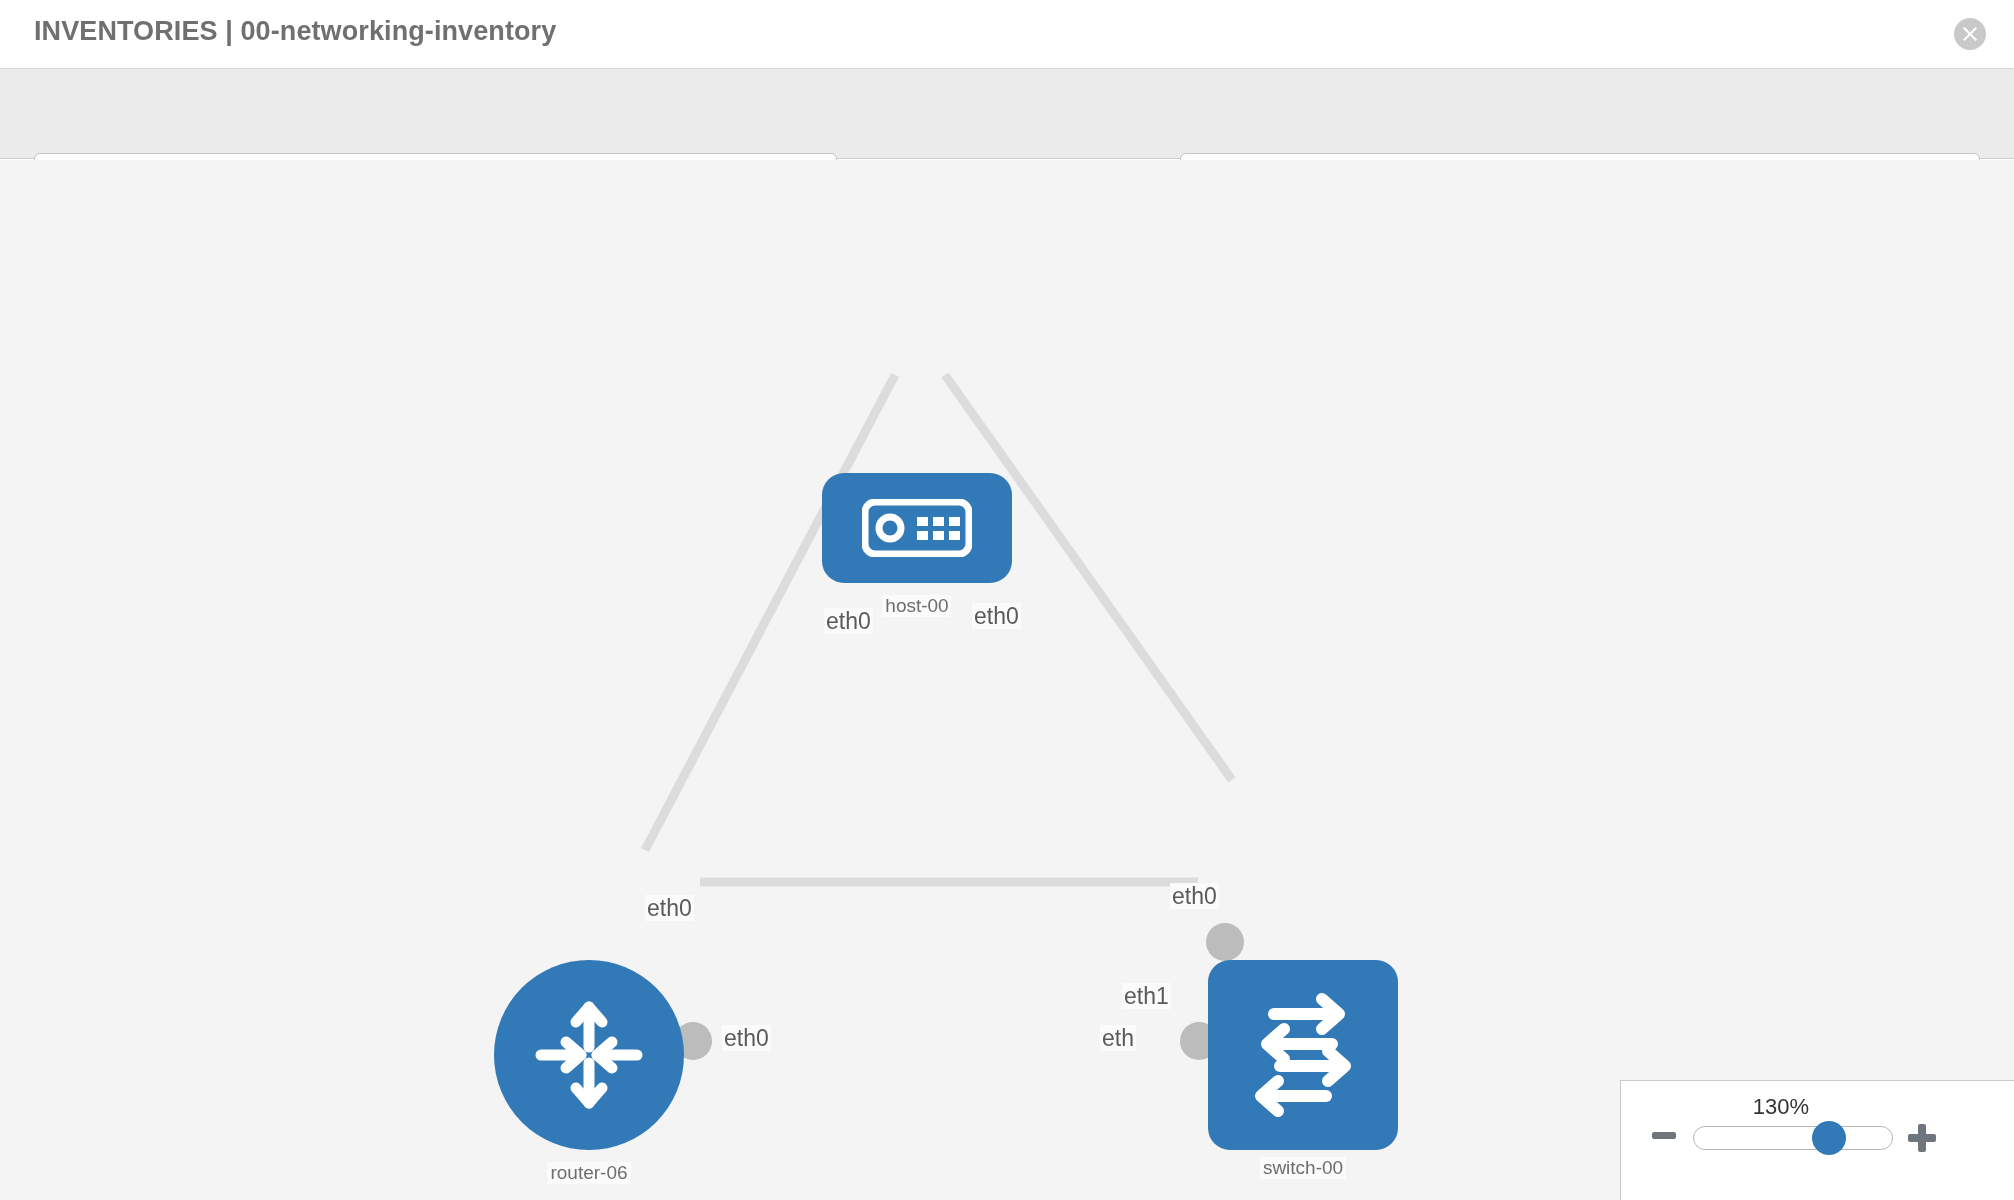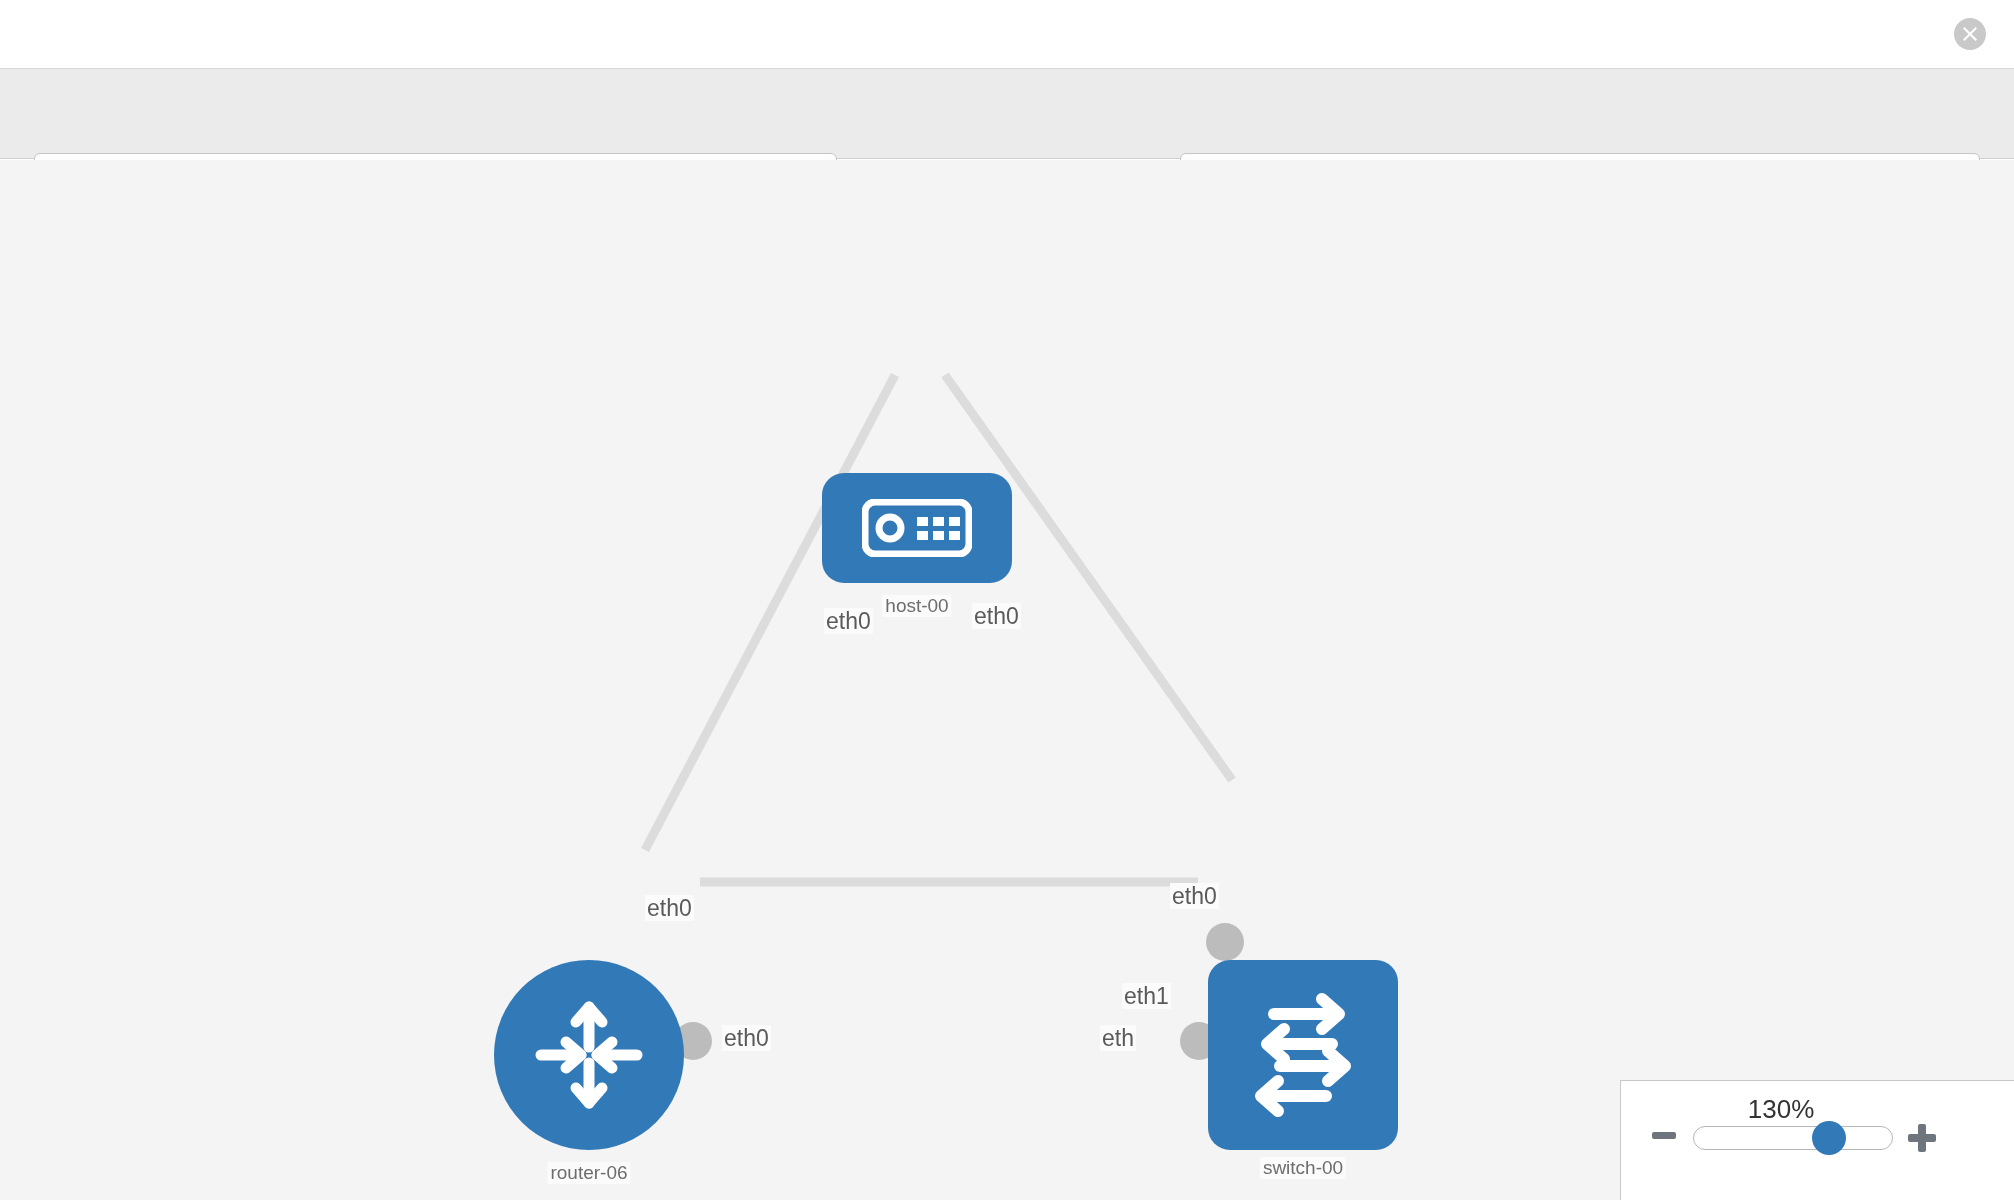--- a/index.html
+++ b/index.html
@@ -175,21 +175,21 @@
     left: 1620px; top: 1080px;
     width: 394px; height: 120px;
     background: #ffffff;
     border: 1px solid #c9c9c9;
     border-right: none; border-bottom: none;
   }
   .zoom-value {
     position: absolute;
     top: 13px; left: 0; width: 320px;
     text-align: center;
-    font-size: 26px;
+    font-size: 22px;
     color: #333333;
   }
   .zoom-minus, .zoom-plus {
     position: absolute;
     top: 42px;
     cursor: pointer;
   }
   .zoom-minus { left: 30px;  width: 26px; height: 26px; }
   .zoom-plus  { left: 286px; width: 30px; height: 30px; }
 
@@ -210,20 +210,21 @@
     background: #3279b7;
     cursor: grab;
   }
 </style>
 </head>
 <body>
 
 <div id="app">
 
   <div class="header">
+    <div class="header-title">INVENTORIES | 00-networking-inventory</div>
 
     <div class="close-btn">
       <svg width="32" height="32" viewBox="0 0 32 32" aria-hidden="true">
         <path d="M10.5 9 L16 14.5 L21.5 9 L23 10.5 L17.5 16 L23 21.5 L21.5 23 L16 17.5 L10.5 23 L9 21.5 L14.5 16 L9 10.5 Z" fill="#ffffff"></path>
       </svg>
     </div>
   </div>
 
   <div class="toolbar">
 

